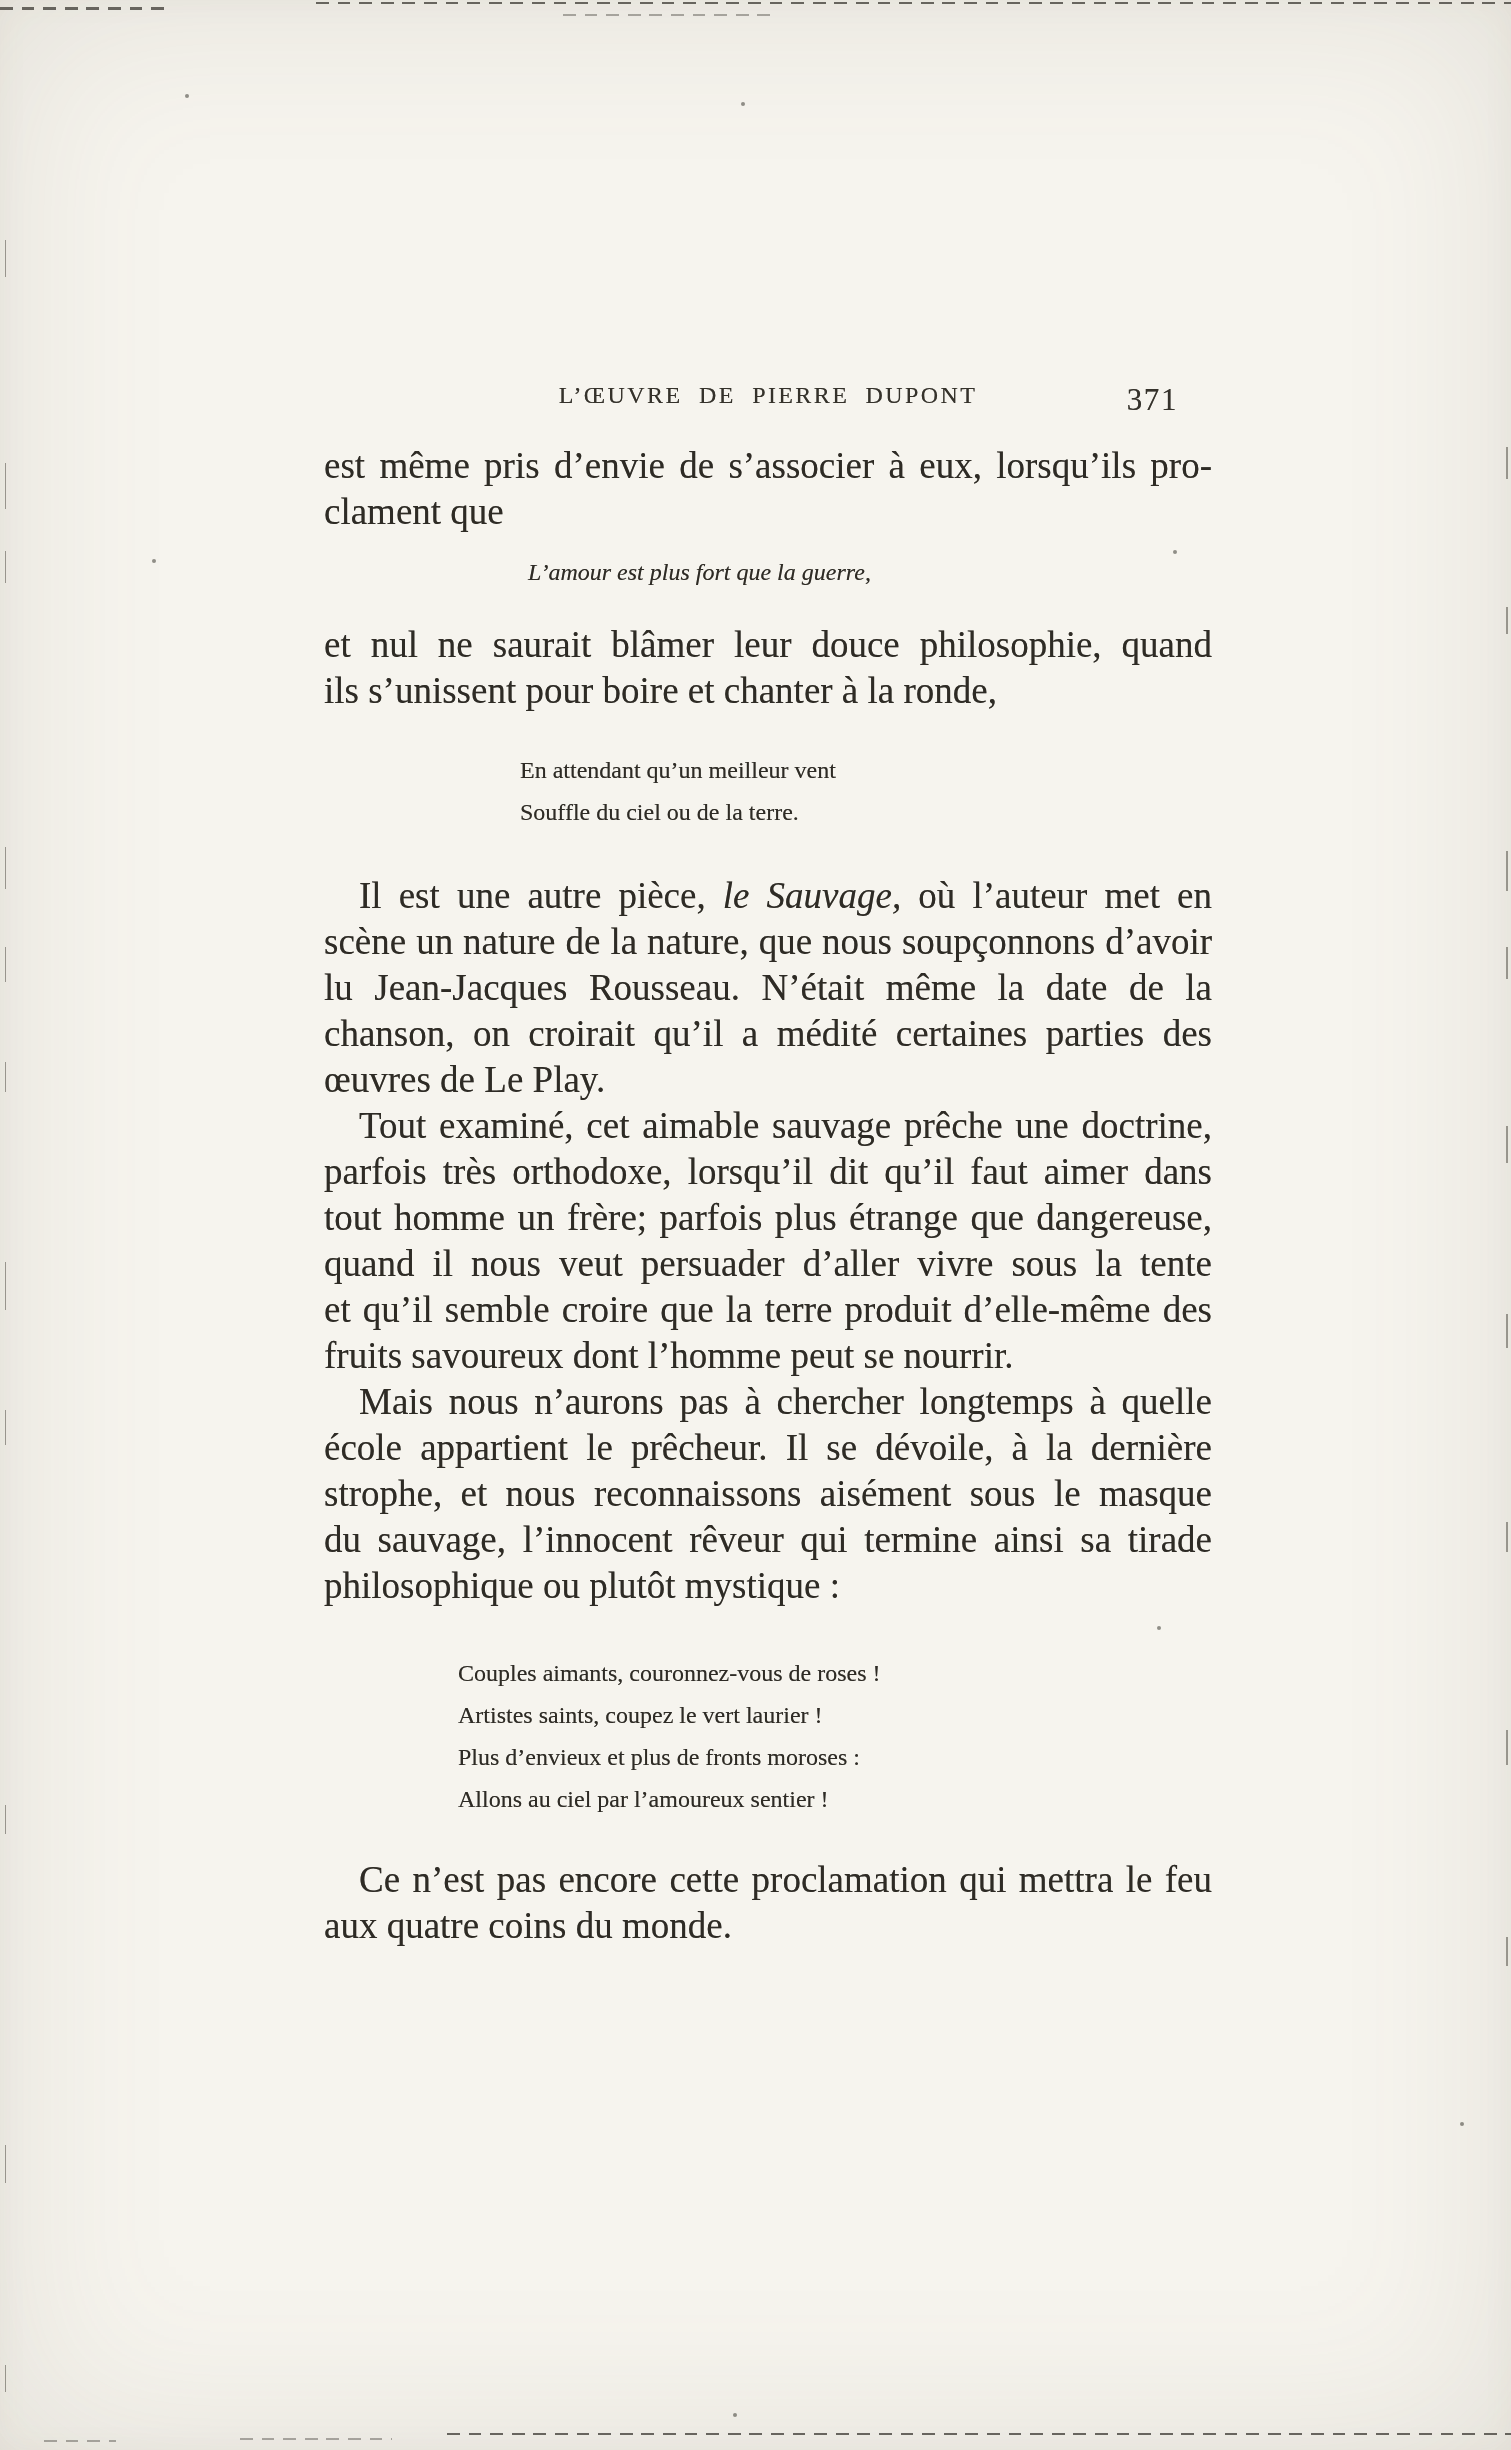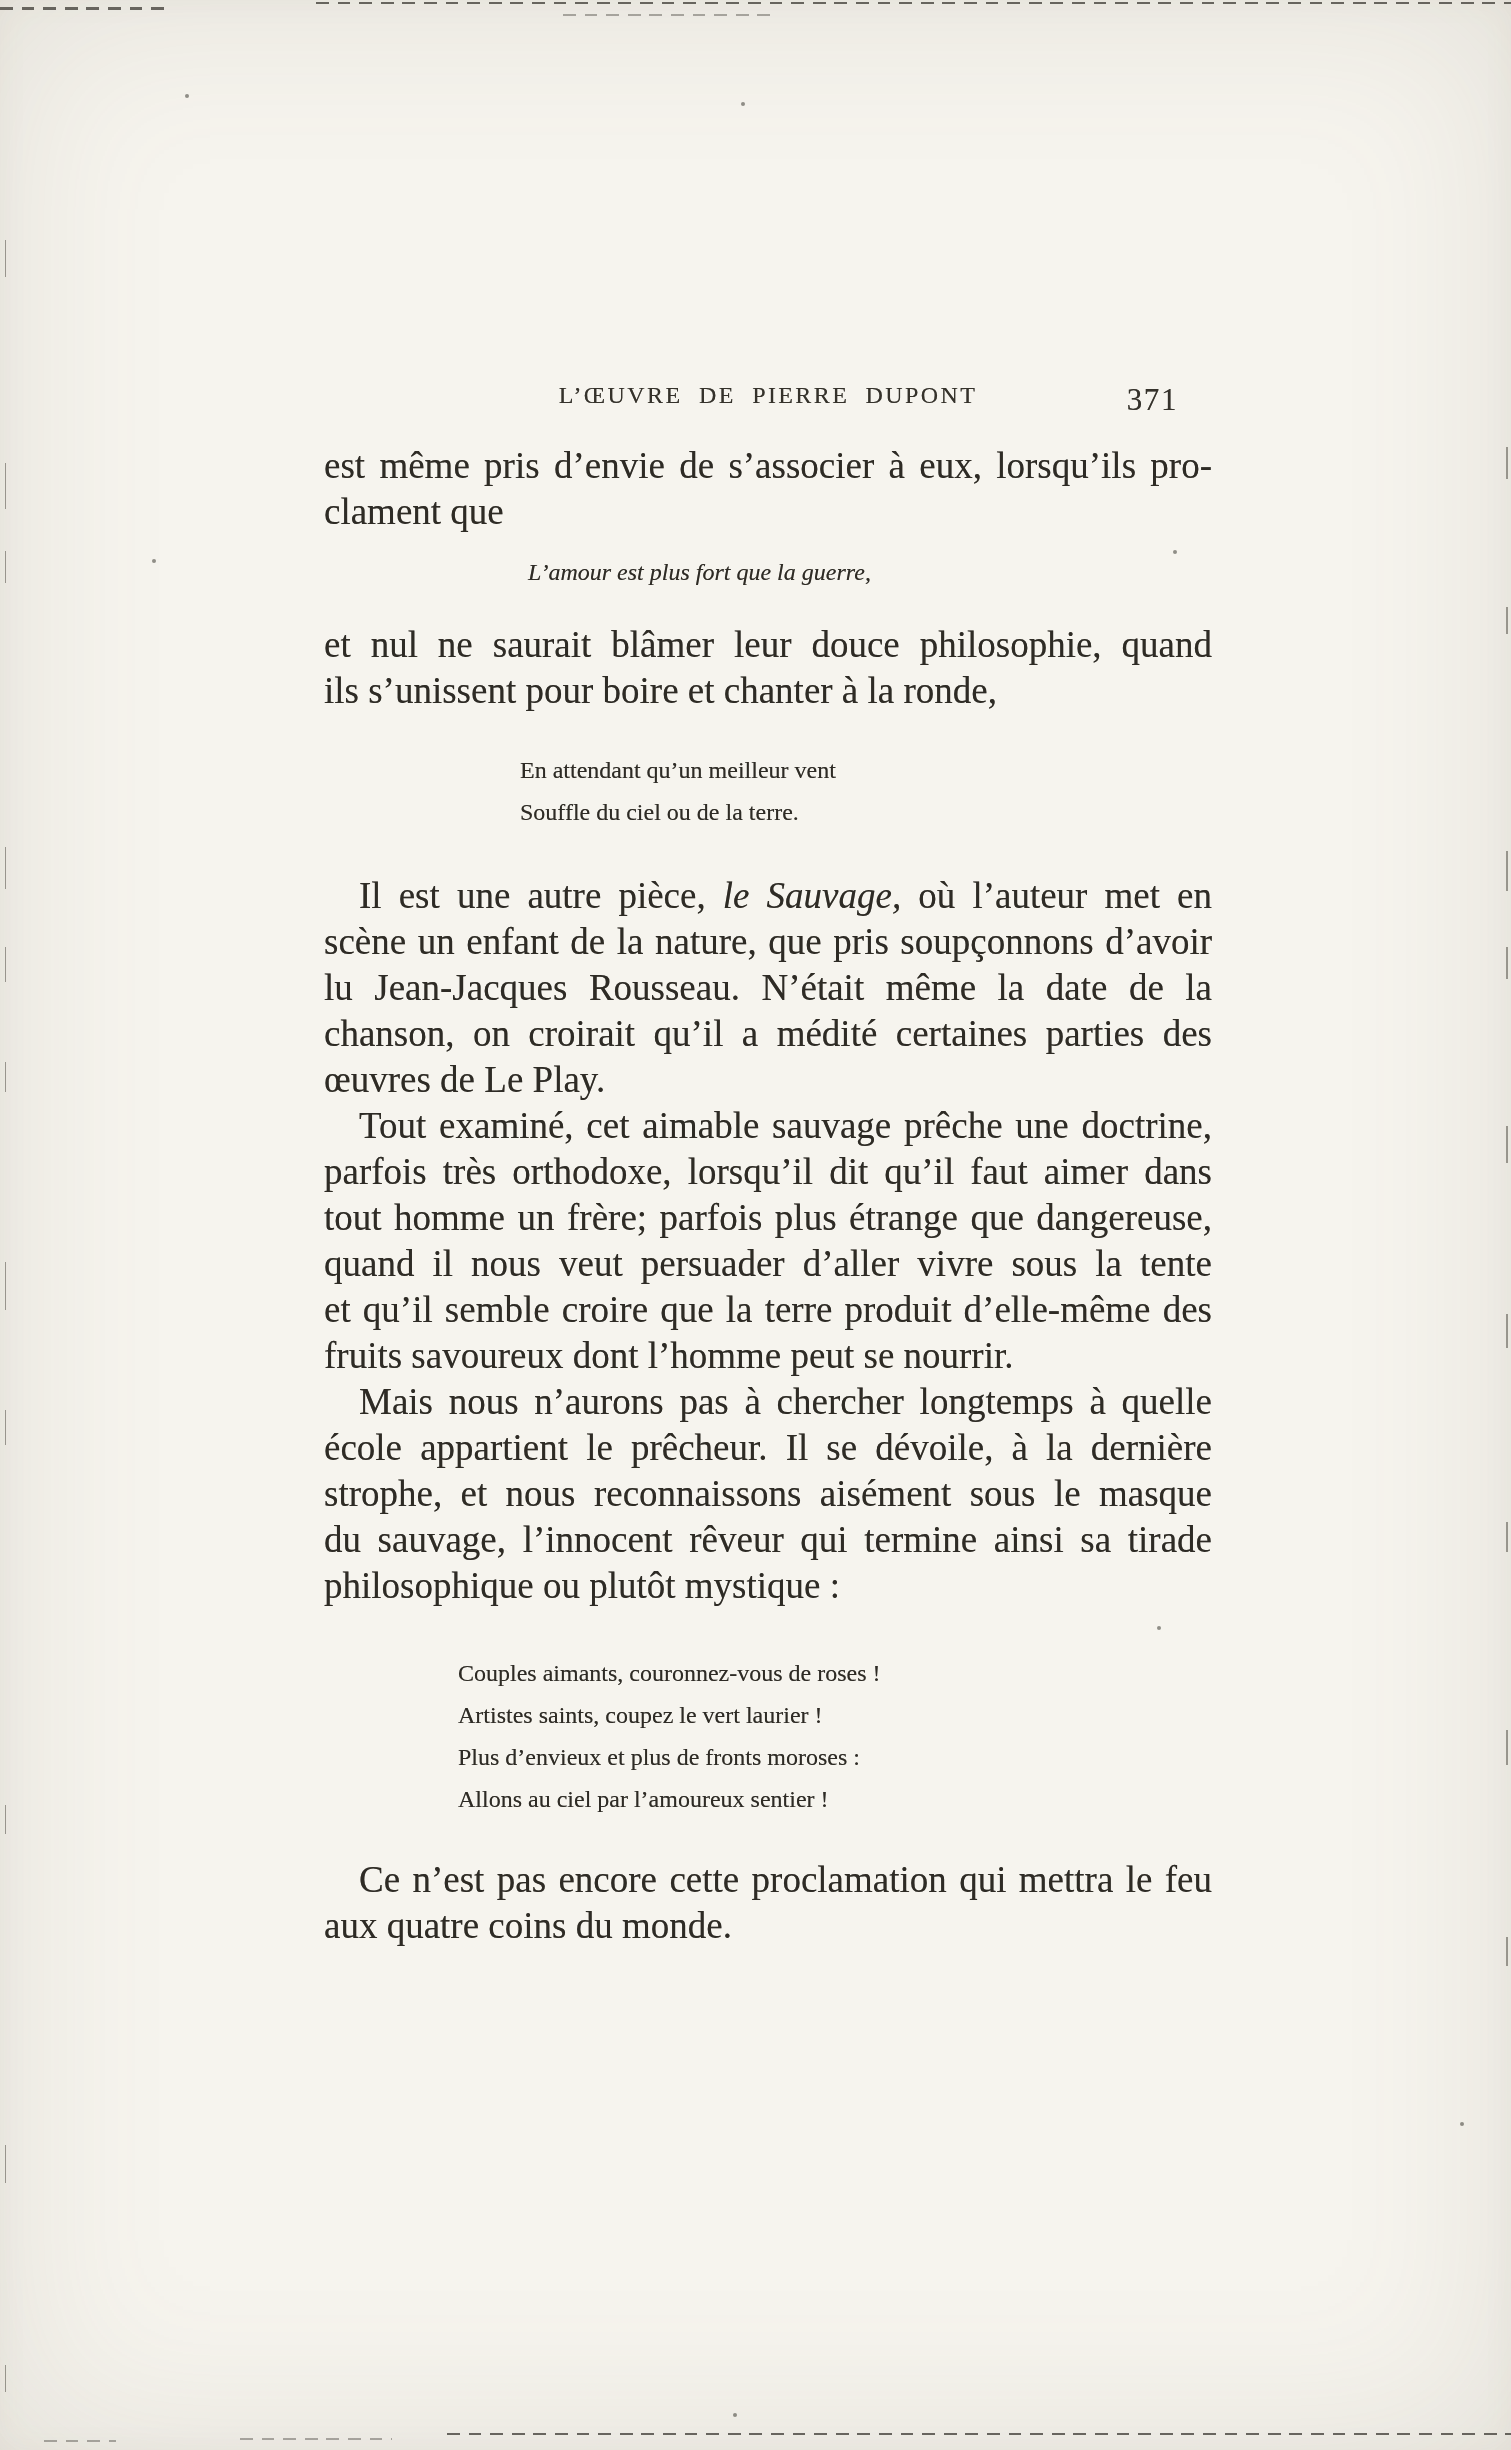--- a/index.html
+++ b/index.html
@@ -142,21 +142,21 @@
       <div class="body-line">ils s’unissent pour boire et chanter à la ronde,</div>
     </div>
 
     <div class="verse v2">
       <div class="verse-line">En attendant qu’un meilleur vent</div>
       <div class="verse-line">Souffle du ciel ou de la terre.</div>
     </div>
 
     <div class="para">
       <div class="body-line jline indent"><span>Il est une autre pièce, </span><i>le Sauvage,</i><span> où l’auteur met en</span></div>
-      <div class="body-line jline">scène un enfant de la nature, que pris soupçonnons d’avoir</div>
+      <div class="body-line jline">scène un nature de la nature, que nous soupçonnons d’avoir</div>
       <div class="body-line jline">lu Jean-Jacques Rousseau. N’était même la date de la</div>
       <div class="body-line jline">chanson, on croirait qu’il a médité certaines parties des</div>
       <div class="body-line">œuvres de Le Play.</div>
     </div>
 
     <div class="para">
       <div class="body-line jline indent">Tout examiné, cet aimable sauvage prêche une doctrine,</div>
       <div class="body-line jline">parfois très orthodoxe, lorsqu’il dit qu’il faut aimer dans</div>
       <div class="body-line jline">tout homme un frère; parfois plus étrange que dangereuse,</div>
       <div class="body-line jline">quand il nous veut persuader d’aller vivre sous la tente</div>

